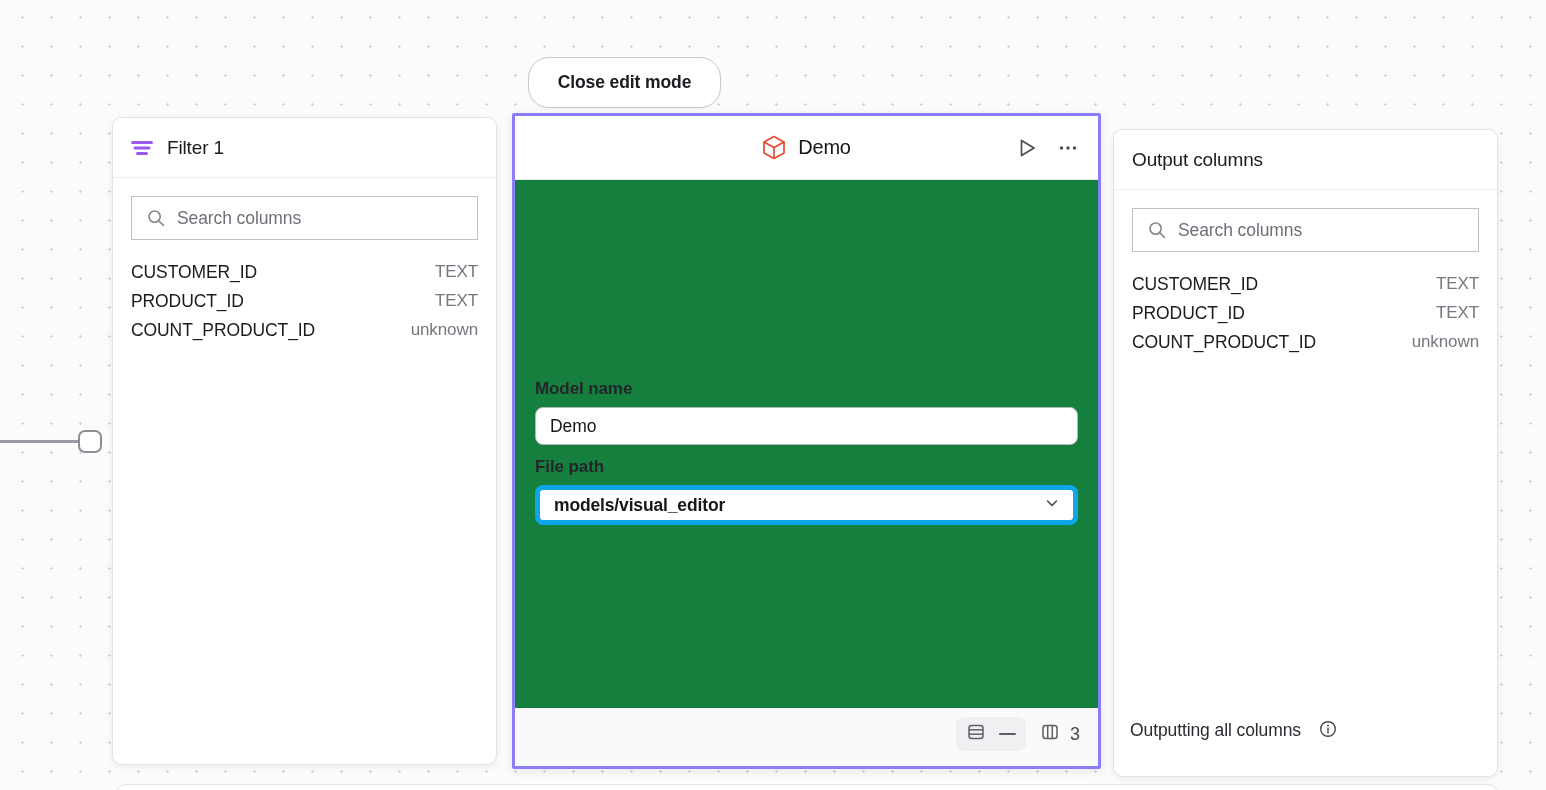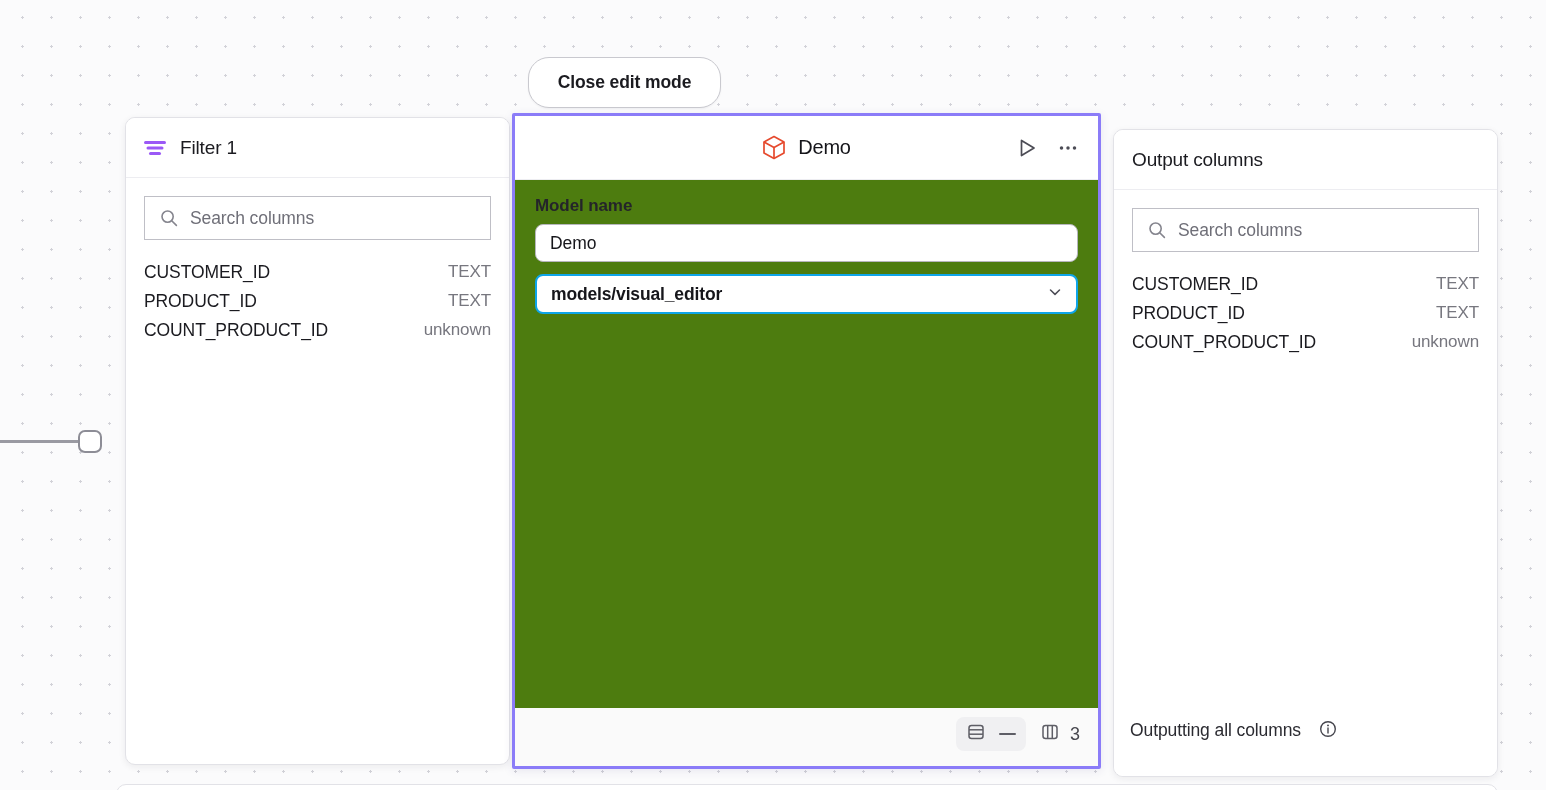--- a/index.html
+++ b/index.html
@@ -113,21 +113,21 @@
     white-space: nowrap;
   }
   .col-type {
     font-size: 17px;
     color: #77777f;
     letter-spacing: -0.1px;
     white-space: nowrap;
   }
 
   
-  #filter-panel { left: 125px; top: 117px; width: 385px; height: 648px; }
+  #filter-panel { left: 112px; top: 117px; width: 385px; height: 648px; }
   .filter-icon { width: 22px; height: 16px; margin-right: 14px; flex: 0 0 auto; }
 
   
   #model-panel {
     left: 512px; top: 113px; width: 589px; height: 656px;
     border: 3px solid #8b7cf8;
     border-radius: 2px;
     box-shadow: 0 2px 10px rgba(60,50,130,0.10);
   }
   #model-panel .panel-head {
@@ -142,22 +142,23 @@
     right: 16px; top: 50%;
     transform: translateY(-50%);
     display: flex; align-items: center; gap: 13px;
   }
   .icon-btn {
     width: 28px; height: 28px;
     display: flex; align-items: center; justify-content: center;
     cursor: pointer; border-radius: 5px; background: transparent; border: none;
   }
   #model-panel .panel-body {
-    background: #4d7c0f;
+    background: #15803d;
     padding: 16px 20px 0 20px;
+    justify-content: center;
   }
   .field-label {
     font-size: 17px;
     font-weight: 700;
     color: #24242a;
     letter-spacing: -0.1px;
     margin-bottom: 8px;
   }
   .text-input {
     height: 38px; min-height: 38px;
@@ -167,21 +168,21 @@
     display: flex; align-items: center;
     padding: 0 14px;
     font-size: 17.5px;
     color: #16161b;
     letter-spacing: -0.1px;
     margin-bottom: 12px;
     cursor: text;
   }
   .select-input {
     height: 40px; min-height: 40px;
-    border: 2px solid #0ea5e9;
+    border: 5px solid #0ea5e9;
     border-radius: 8px;
     background: #ffffff;
     display: flex; align-items: center; justify-content: space-between;
     padding: 0 13px 0 14px;
     cursor: pointer;
   }
   .select-value {
     font-size: 17.5px;
     font-weight: 700;
     color: #16161b;
@@ -322,20 +323,21 @@
             <circle cx="17.5" cy="11" r="1.75" fill="#4c4c55"></circle>
           </svg>
         </button>
       </span>
     </div>
 
     <div class="panel-body">
       <div class="field-label">Model name</div>
       <div class="text-input">Demo</div>
 
+      <div class="field-label">File path</div>
       <div class="select-input">
         <span class="select-value">models/visual_editor</span>
         <span>
           <svg viewBox="0 0 16 16" width="16" height="16">
             <path d="M3.5 6 L8 10.4 L12.5 6" fill="none" stroke="#4c4c55" stroke-width="1.5" stroke-linecap="round" stroke-linejoin="round"></path>
           </svg>
         </span>
       </div>
     </div>
 

